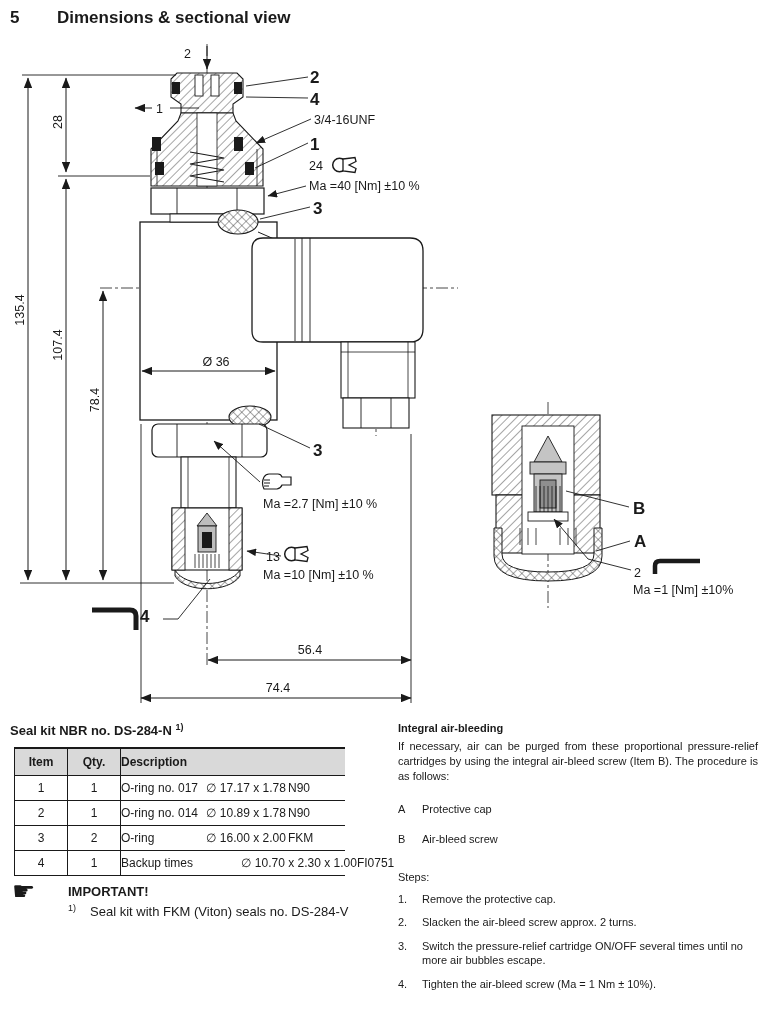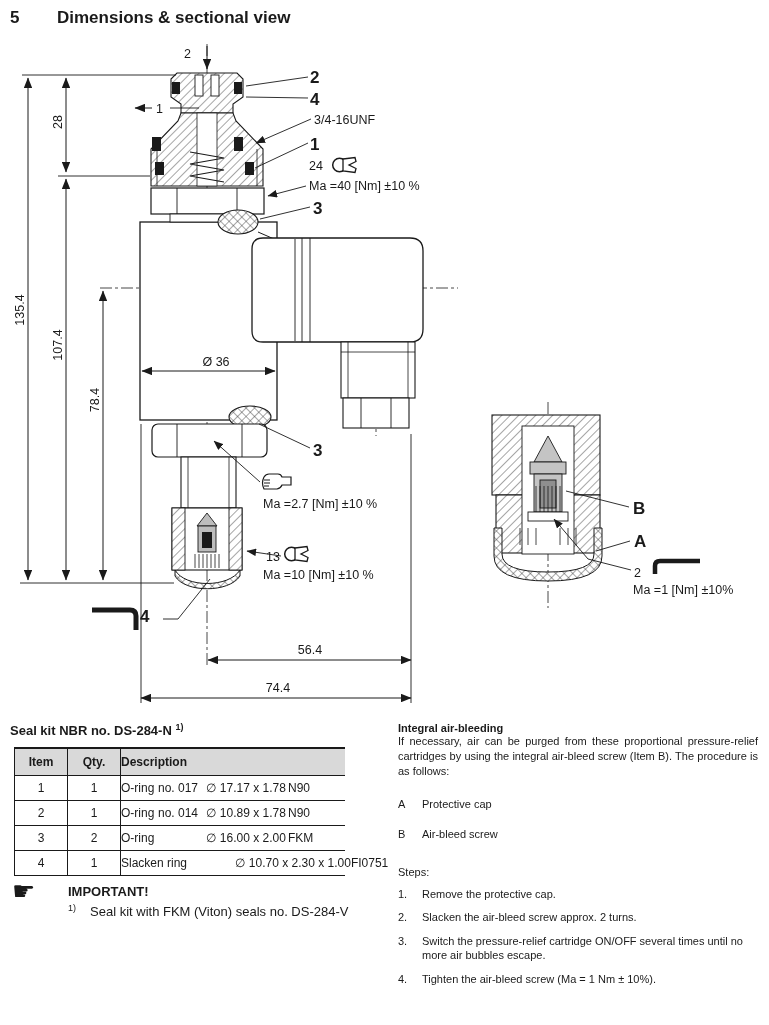--- a/index.html
+++ b/index.html
@@ -30,21 +30,21 @@
   .d-no{display:inline-block;min-width:48px;}
   .d-size{display:inline-block;min-width:82px;}
   
   #manicule{left:12px;top:878px;font-size:26px;font-family:"DejaVu Sans",sans-serif;line-height:1;}
   #important-title{left:68px;top:884px;font-size:13px;font-weight:bold;}
   #important-foot{left:68px;top:903px;font-size:13px;}
   #important-foot sup{margin-right:14px;}
   
   #airbleed{left:398px;top:722px;width:360px;font-size:11px;}
   #airbleed .title{font-weight:bold;}
-  #airbleed .intro{text-align:justify;line-height:1.38;}
+  #airbleed .intro{margin-top:5px;text-align:justify;line-height:1.38;}
   .legend-row{display:flex;margin-top:18px;}
   .legend-row .k{width:24px;}
   #steps-title{margin-top:26px;}
   .step{display:flex;margin-top:9px;line-height:1.32;}
   .step .n{width:24px;flex:none;}
 </style>
 </head>
 <body>
 
 <div id="page">
@@ -300,21 +300,21 @@
         <td class="col-desc"><span class="d-name">O-ring</span><span class="d-no">no. 014</span><span class="d-size">∅ 10.89 x 1.78</span><span class="d-mat">N90</span></td>
       </tr>
       <tr>
         <td class="col-item">3</td>
         <td class="col-qty">2</td>
         <td class="col-desc"><span class="d-name">O-ring</span><span class="d-no"></span><span class="d-size">∅ 16.00 x 2.00</span><span class="d-mat">FKM</span></td>
       </tr>
       <tr>
         <td class="col-item">4</td>
         <td class="col-qty">1</td>
-        <td class="col-desc"><span class="d-name">Slacken ring</span><span class="d-no"></span><span class="d-size">∅ 10.70 x 2.30 x 1.00</span><span class="d-mat">FI0751</span></td>
+        <td class="col-desc"><span class="d-name">Backup times</span><span class="d-no"></span><span class="d-size">∅ 10.70 x 2.30 x 1.00</span><span class="d-mat">FI0751</span></td>
       </tr>
     </tbody>
   </table>
 
   <div class="abs" id="manicule">☛</div>
   <div class="abs" id="important-title">IMPORTANT!</div>
   <div class="abs" id="important-foot">
     <sup>1)</sup><span>Seal kit with FKM (Viton) seals no. DS-284-V</span>
   </div>
 

